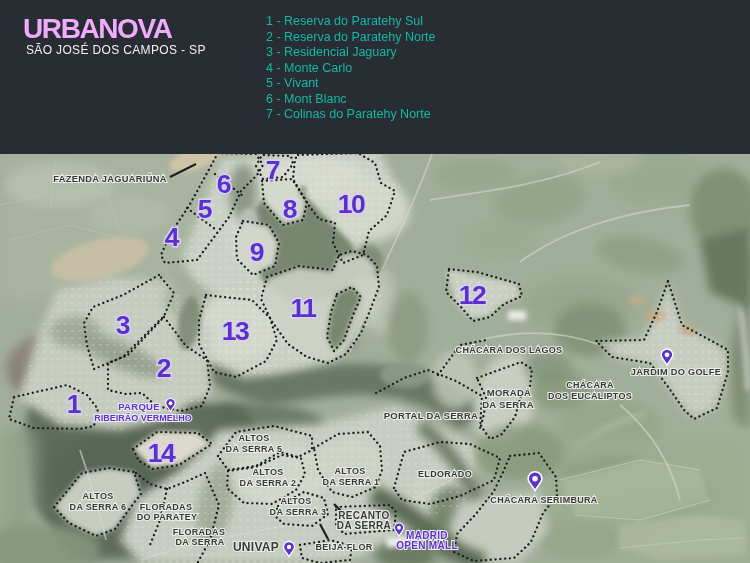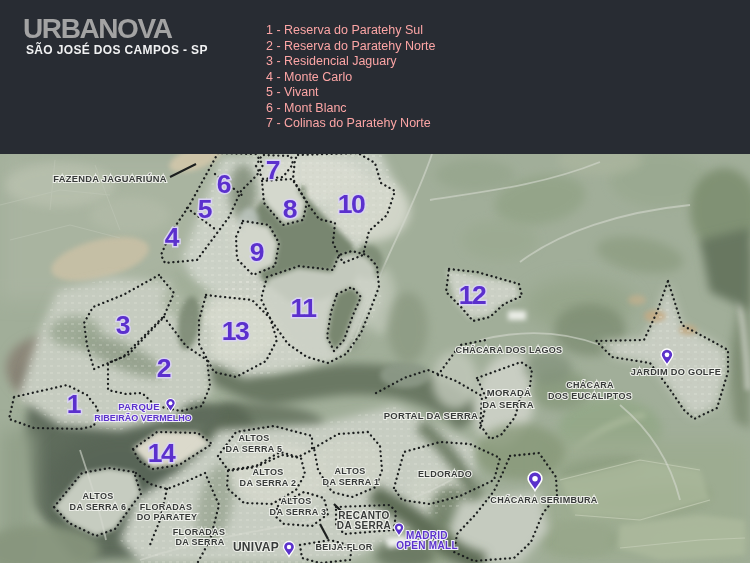--- a/index.html
+++ b/index.html
@@ -1,20 +1,20 @@
 <!DOCTYPE html>
 <html><head>
 <meta charset="utf-8">
 <style>
 html,body{margin:0;padding:0;}
 .page{position:relative;width:750px;height:563px;overflow:hidden;background:#a1ae99;font-family:"Liberation Sans",sans-serif;}
 .hdr{position:absolute;left:0;top:0;width:750px;height:154px;background:#282c33;z-index:5;}
-.title{position:absolute;left:23px;top:13px;color:#a3a3a3;font-size:28px;font-weight:bold;letter-spacing:-1.4px;}
-.subtitle{position:absolute;left:26px;top:43px;color:#f0f1f2;font-size:12px;font-weight:bold;letter-spacing:0.35px;}
-.leg{position:absolute;top:23px;color:#fca5a5;font-size:12.5px;line-height:15.5px;letter-spacing:0px;white-space:pre;}
+.title{position:absolute;left:23px;top:13px;color:#f0abfc;font-size:28px;font-weight:bold;letter-spacing:-1.4px;}
+.subtitle{position:absolute;left:26px;top:43px;color:#f0f1f2;font-size:12px;font-weight:normal;letter-spacing:0.35px;}
+.leg{position:absolute;top:14px;color:#14b8a6;font-size:12.5px;line-height:15.5px;letter-spacing:0px;white-space:pre;}
 .leg1{left:266px;}
 .leg2{left:511px;}
 .map{position:absolute;left:0;top:154px;z-index:1;}
 </style>
 </head>
 <body>
 <div class="page">
 
 <div class="hdr">
 

